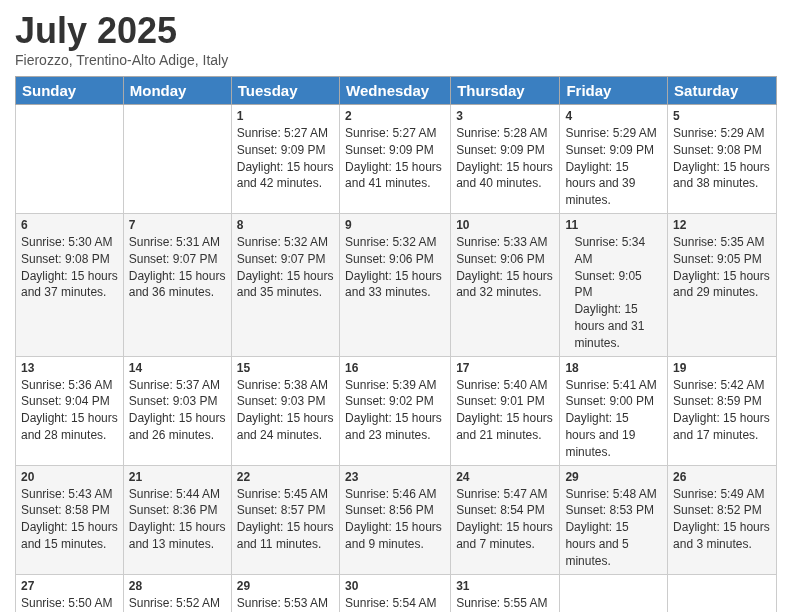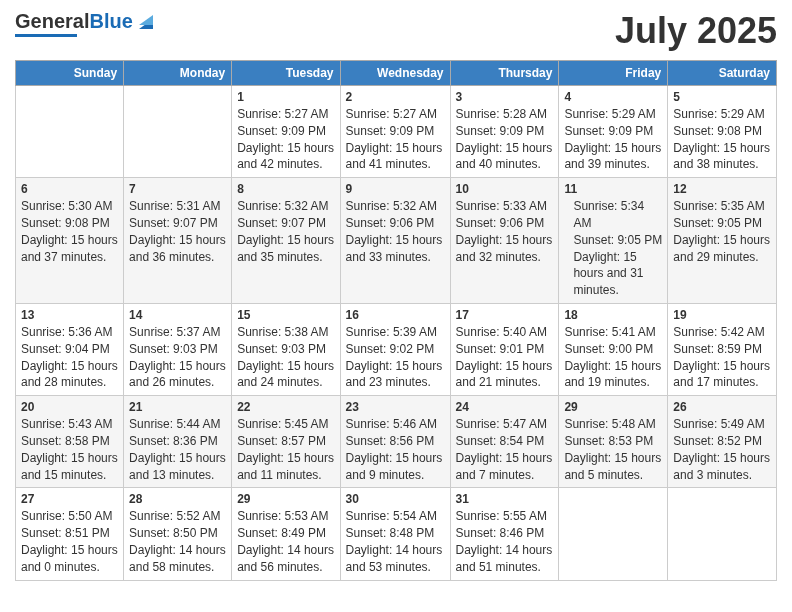--- a/index.html
+++ b/index.html
@@ -13,23 +13,23 @@
 
     .title-block { text-align: left; }
     .main-title { font-size: 36px; font-weight: bold; color: #333; }
     .subtitle { font-size: 14px; color: #555; }
 
     .calendar { width: 100%; border-collapse: collapse; }
 
     .calendar th {
       background: #3a7fc1;
       color: #fff;
-      text-align: right;
+      text-align: left;
       padding: 5px 6px;
-      font-size: 12px;
+      font-size: 15px;
       font-weight: bold;
       border: 1px solid #aaa;
     }
 
     .calendar td {
       vertical-align: top;
       padding: 4px 5px;
       border: 1px solid #ccc;
       font-size: 10px;
       color: #333;
@@ -44,34 +44,23 @@
     .day-info { font-size: 12px; line-height: 1.4; color: #333; }
 
     .empty { background: #fff !important; }
     .calendar tr:nth-child(even) .empty { background: #f5f5f5 !important; }
   </style>
 </head>
 <body>
 
 <div class="page">
   <div class="header">
-    <div class="logo">
-      <div style="display:flex; align-items:center; gap:0;">
-        <span style="font-size:20px; font-weight:bold; color:#333;">General</span>
-        <span style="font-size:20px; font-weight:bold; color:#1a6bb5;">Blue</span>
-
-        <svg width="22" height="22" viewBox="0 0 22 22" style="margin-left:2px;">
-          <polygon points="4,18 18,8 18,18" fill="#1a6bb5"></polygon>
-          <polygon points="4,14 18,4 18,14" fill="#5aabdf"></polygon>
-        </svg>
-      </div>
-      <div style="width:62px; height:3px; background:#1a6bb5; margin-top:1px;"></div>
-    </div>
     <div class="title-block">
       <div class="main-title">July 2025</div>
+      <div class="subtitle">Fierozzo, Trentino-Alto Adige, Italy</div>
     </div>
   </div>
 
   <table class="calendar">
     <thead>
       <tr>
         <th>Sunday</th>
         <th>Monday</th>
         <th>Tuesday</th>
         <th>Wednesday</th>

